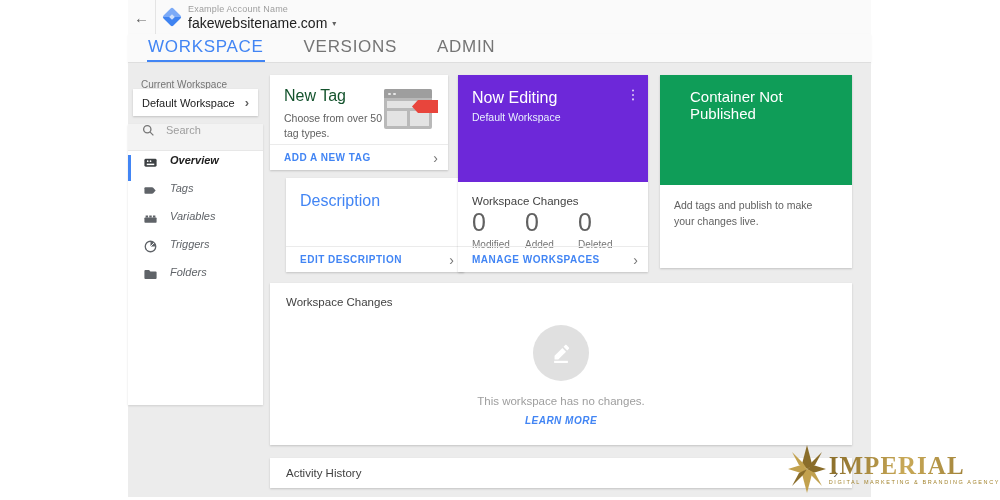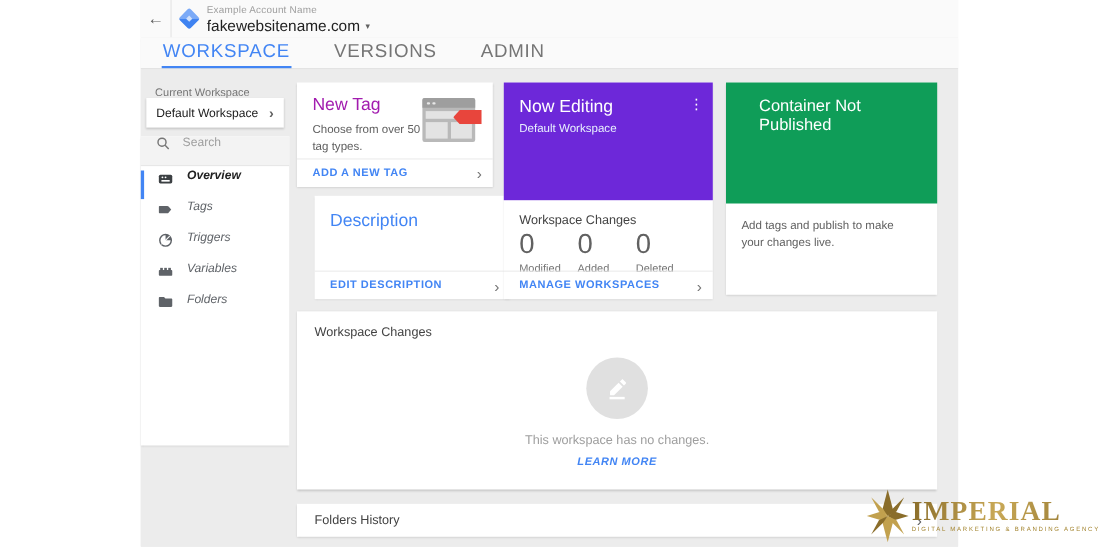--- a/index.html
+++ b/index.html
@@ -47,21 +47,21 @@
   .nav-label { margin-left:12px; font-size:11px; color:#5f6368; }
   .nav-item.active .nav-label { color:#212121; font-weight:bold; }
 
   
   .card { position:absolute; background:#fff; box-shadow:0 1px 2px rgba(0,0,0,.18); }
   .card-footer { position:absolute; left:0; bottom:0; width:100%; height:26px; border-top:1px solid #ebebeb; display:flex; align-items:center; padding:0 10px 0 14px; cursor:pointer; }
   .card-link { font-size:10px; font-weight:bold; letter-spacing:.5px; color:#4285f4; }
   .card-footer .chev { margin-left:auto; color:#757575; font-size:14px; }
 
   .new-tag { left:142px; top:12px; width:178px; height:95px; }
-  .new-tag .title { position:absolute; left:14px; top:12px; font-size:16px; color:#a21caf; }
+  .new-tag .title { position:absolute; left:14px; top:12px; font-size:16px; color:#14532d; }
   .new-tag .body { position:absolute; left:14px; top:36px; width:100px; font-size:10.5px; line-height:15px; color:#616161; }
   .tag-illo { position:absolute; right:10px; top:14px; width:54px; height:40px; }
   .browser { position:absolute; left:0; top:0; width:48px; height:40px; background:#b9b9b9; border-radius:2px; }
   .browser .bar { position:absolute; left:0; top:0; width:100%; height:9px; background:#9e9e9e; border-radius:2px 2px 0 0; }
   .browser .dot { position:absolute; top:3.5px; width:2.5px; height:2.5px; border-radius:50%; background:#e8e8e8; }
   .browser .pane { position:absolute; background:#e3e3e3; }
   .red-tag { position:absolute; right:0; top:11px; width:26px; height:13px; background:#e8453c; clip-path:polygon(6px 0, 100% 0, 100% 100%, 6px 100%, 0 50%); }
 
   .descr { left:142px; top:115px; width:178px; height:94px;margin-left:16px; }
   .descr .title { position:absolute; left:14px; top:14px; font-size:16px; color:#4285f4; }
@@ -162,38 +162,38 @@
               <svg width="15" height="15" viewBox="0 0 16 16">
                   <path d="M2.5 4.5h7.2c.5 0 .9.2 1.2.5l2.6 3-2.6 3c-.3.3-.7.5-1.2.5H2.5c-.6 0-1-.4-1-1v-5c0-.6.4-1 1-1z" fill="#5f6368"></path>
                 </svg>
             </span>
             <span class="nav-label">Tags</span>
           </div>
           <div class="nav-item">
             <div class="bar"></div>
             <span class="nav-icon">
               <svg width="15" height="15" viewBox="0 0 16 16">
-                  <circle cx="8" cy="8" r="5.6" fill="none" stroke="#5f6368" stroke-width="1.4"></circle>
-                  <path d="M8 2.4 A5.6 5.6 0 0 1 13.6 8 L8 8 Z" fill="#5f6368"></path>
-                  <line x1="4" y1="12" x2="12" y2="4" stroke="#fff" stroke-width="1"></line>
-                </svg>
-            </span>
-            <span class="nav-label">Triggers</span>
-          </div>
-          <div class="nav-item">
-            <div class="bar"></div>
-            <span class="nav-icon">
-              <svg width="15" height="15" viewBox="0 0 16 16">
                   <rect x="1.5" y="7" width="13" height="5.5" rx=".8" fill="#5f6368"></rect>
                   <rect x="2.8" y="4.8" width="2.6" height="2.2" fill="#5f6368"></rect>
                   <rect x="6.7" y="4.8" width="2.6" height="2.2" fill="#5f6368"></rect>
                   <rect x="10.6" y="4.8" width="2.6" height="2.2" fill="#5f6368"></rect>
                 </svg>
             </span>
             <span class="nav-label">Variables</span>
+          </div>
+          <div class="nav-item">
+            <div class="bar"></div>
+            <span class="nav-icon">
+              <svg width="15" height="15" viewBox="0 0 16 16">
+                  <circle cx="8" cy="8" r="5.6" fill="none" stroke="#5f6368" stroke-width="1.4"></circle>
+                  <path d="M8 2.4 A5.6 5.6 0 0 1 13.6 8 L8 8 Z" fill="#5f6368"></path>
+                  <line x1="4" y1="12" x2="12" y2="4" stroke="#fff" stroke-width="1"></line>
+                </svg>
+            </span>
+            <span class="nav-label">Triggers</span>
           </div>
           <div class="nav-item">
             <div class="bar"></div>
             <span class="nav-icon">
               <svg width="15" height="15" viewBox="0 0 16 16">
                   <path d="M1.5 4.2c0-.6.4-1 1-1h4l1.4 1.5h5.6c.6 0 1 .4 1 1v6.1c0 .6-.4 1-1 1h-11c-.6 0-1-.4-1-1z" fill="#5f6368"></path>
                 </svg>
             </span>
             <span class="nav-label">Folders</span>
           </div>
@@ -271,21 +271,21 @@
               <path d="M14.8 5.2 l1.8-1.8 c.4-.4 1-.4 1.4 0 l2.6 2.6 c.4 .4 .4 1 0 1.4 l-1.8 1.8 Z" fill="#fff"></path>
               <rect x="4.5" y="20.5" width="15" height="2.4" fill="#fff"></rect>
             </svg>
           </div>
           <div class="empty-text">This workspace has no changes.</div>
           <div class="learn-more">LEARN MORE</div>
         </div>
       </div>
 
       <div class="card activity">
-        <span class="t">Folders History</span>
+        <span class="t">Activity History</span>
         <span class="chev">›</span>
       </div>
 
     </div>
   </div>
 
   <div class="watermark">
     <svg width="40" height="50" viewBox="0 0 40 50">
       <g>
         <polygon points="20,1 15,20 20,25 25,20" fill="#8a6d2a"></polygon>

